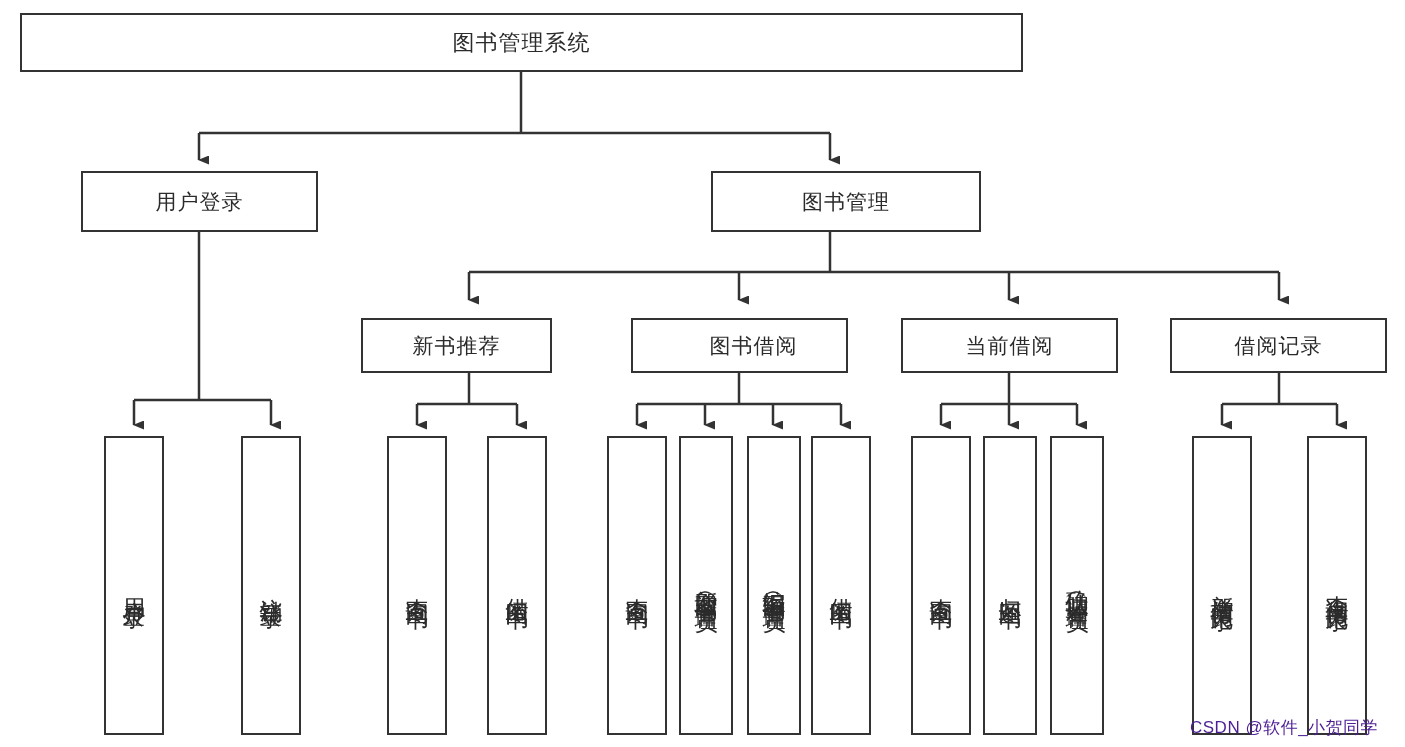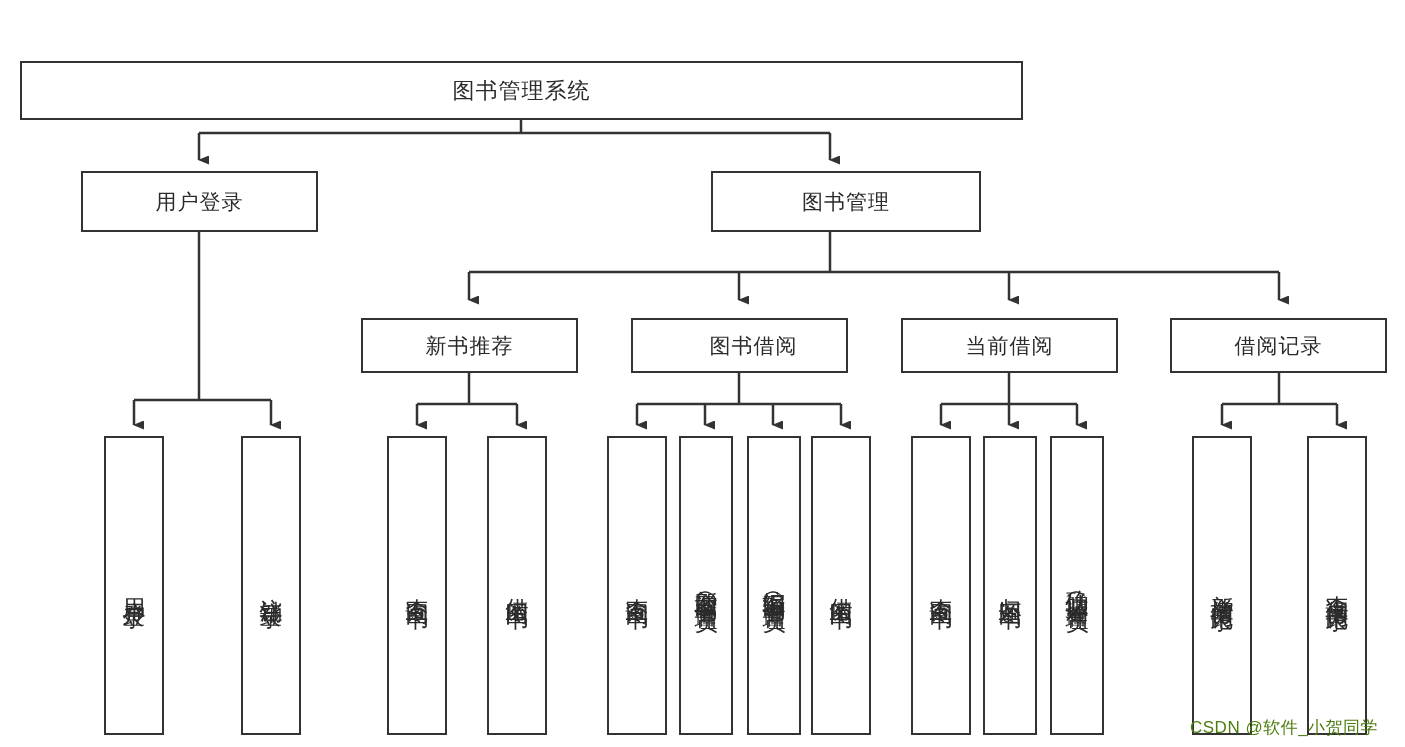--- a/index.html
+++ b/index.html
@@ -58,21 +58,21 @@
     text-align: center;
   }
   .node-v .vtext {
     writing-mode: vertical-rl;
     text-orientation: upright;
     display: block;
   }
   .watermark {
     position: absolute;
     font-size: 17px;
-    color: #4d7c0f;
+    color: #4c1d95;
     white-space: nowrap;
     z-index: 5;
     letter-spacing: 0.5px;
   }
 </style>
 </head>
 <body>
 
 <div id="canvas">
 
@@ -119,26 +119,26 @@
       <line x1="1009" y1="404" x2="1009" y2="425" marker-end="url(#arrow)"></line>
       <line x1="1077" y1="404" x2="1077" y2="425" marker-end="url(#arrow)"></line>
 
       <line x1="1279" y1="373" x2="1279" y2="404"></line>
       <line x1="1222" y1="404" x2="1337" y2="404"></line>
       <line x1="1222" y1="404" x2="1222" y2="425" marker-end="url(#arrow)"></line>
       <line x1="1337" y1="404" x2="1337" y2="425" marker-end="url(#arrow)"></line>
     </g>
   </svg>
 
-  <div class="node node-h node-root" style="left:20px; top:13px; width:1003px; height:59px;margin-top:48px;">图书管理系统</div>
+  <div class="node node-h node-root" style="left:20px; top:13px; width:1003px; height:59px;">图书管理系统</div>
 
   <div class="node node-h" style="left:81px; top:171px; width:237px; height:61px;">用户登录</div>
   <div class="node node-h" style="left:711px; top:171px; width:270px; height:61px;">图书管理</div>
 
-  <div class="node node-h" style="left:361px; top:318px; width:217px; height:55px;">新书推荐</div>
+  <div class="node node-h" style="left:361px; top:318px; width:191px; height:55px;">新书推荐</div>
   <div class="node node-h" style="left:631px; top:318px; width:217px; height:55px;padding-left:28px;">图书借阅</div>
   <div class="node node-h" style="left:1170px; top:318px; width:217px; height:55px;">借阅记录</div>
   <div class="node node-h" style="left:901px; top:318px; width:217px; height:55px;">当前借阅</div>
 
   <div class="node node-v" style="left:104px; top:436px; width:60px; height:299px;">
     <span class="vtext">用户登录</span>
   </div>
   <div class="node node-v" style="left:241px; top:436px; width:60px; height:299px;">
     <span class="vtext">注销登录</span>
   </div>

